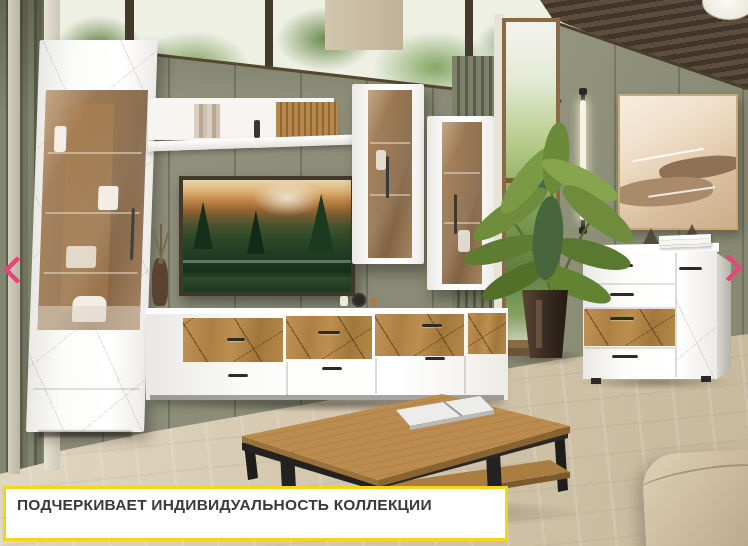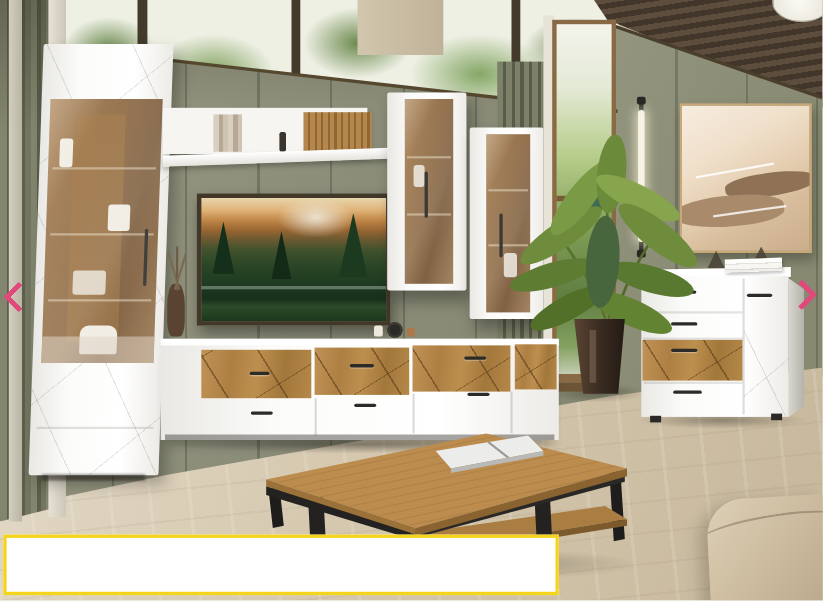--- a/index.html
+++ b/index.html
@@ -296,15 +296,16 @@
   </div>
 
   <button class="navbtn" style="left:0;top:248px;">
     <span class="chev chev-l" style="border-top-color: rgb(226, 73, 123); border-right-color: rgb(226, 73, 123);"></span>
   </button>
   <button class="navbtn" style="left:712px;top:246px;">
     <span class="chev chev-r" style="border-top-color: rgb(226, 73, 123); border-right-color: rgb(226, 73, 123);"></span>
   </button>
 
   <div class="abs caption" style="border-color: rgb(245, 212, 28); background: rgb(255, 255, 255); color: rgb(59, 59, 59);">
+    <div>ПОДЧЕРКИВАЕТ ИНДИВИДУАЛЬНОСТЬ КОЛЛЕКЦИИ</div>
   </div>
 
 </div>
 
 </body></html>

